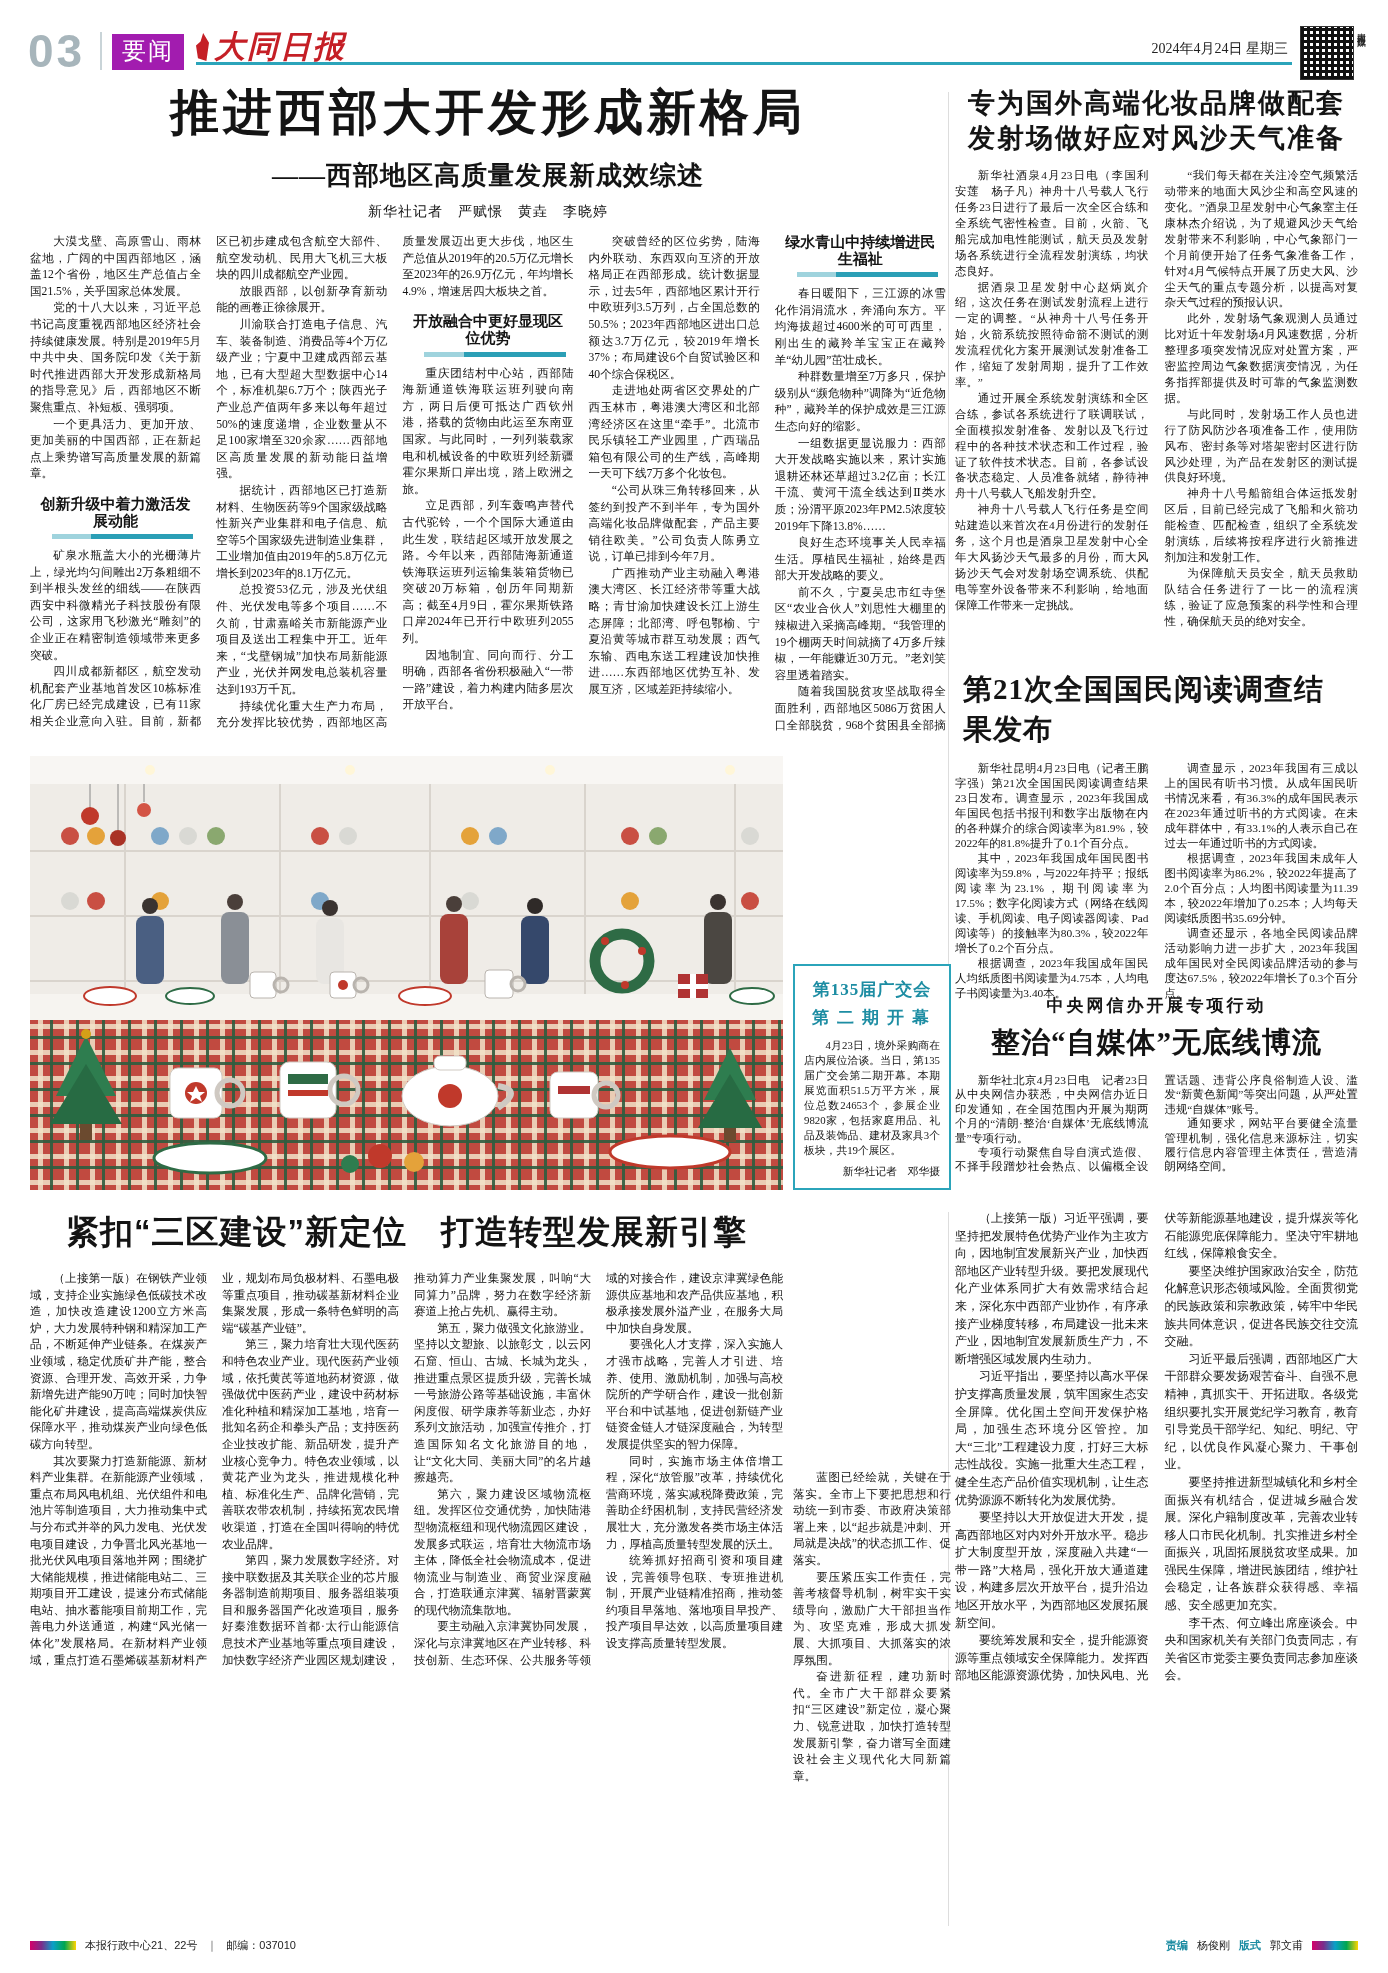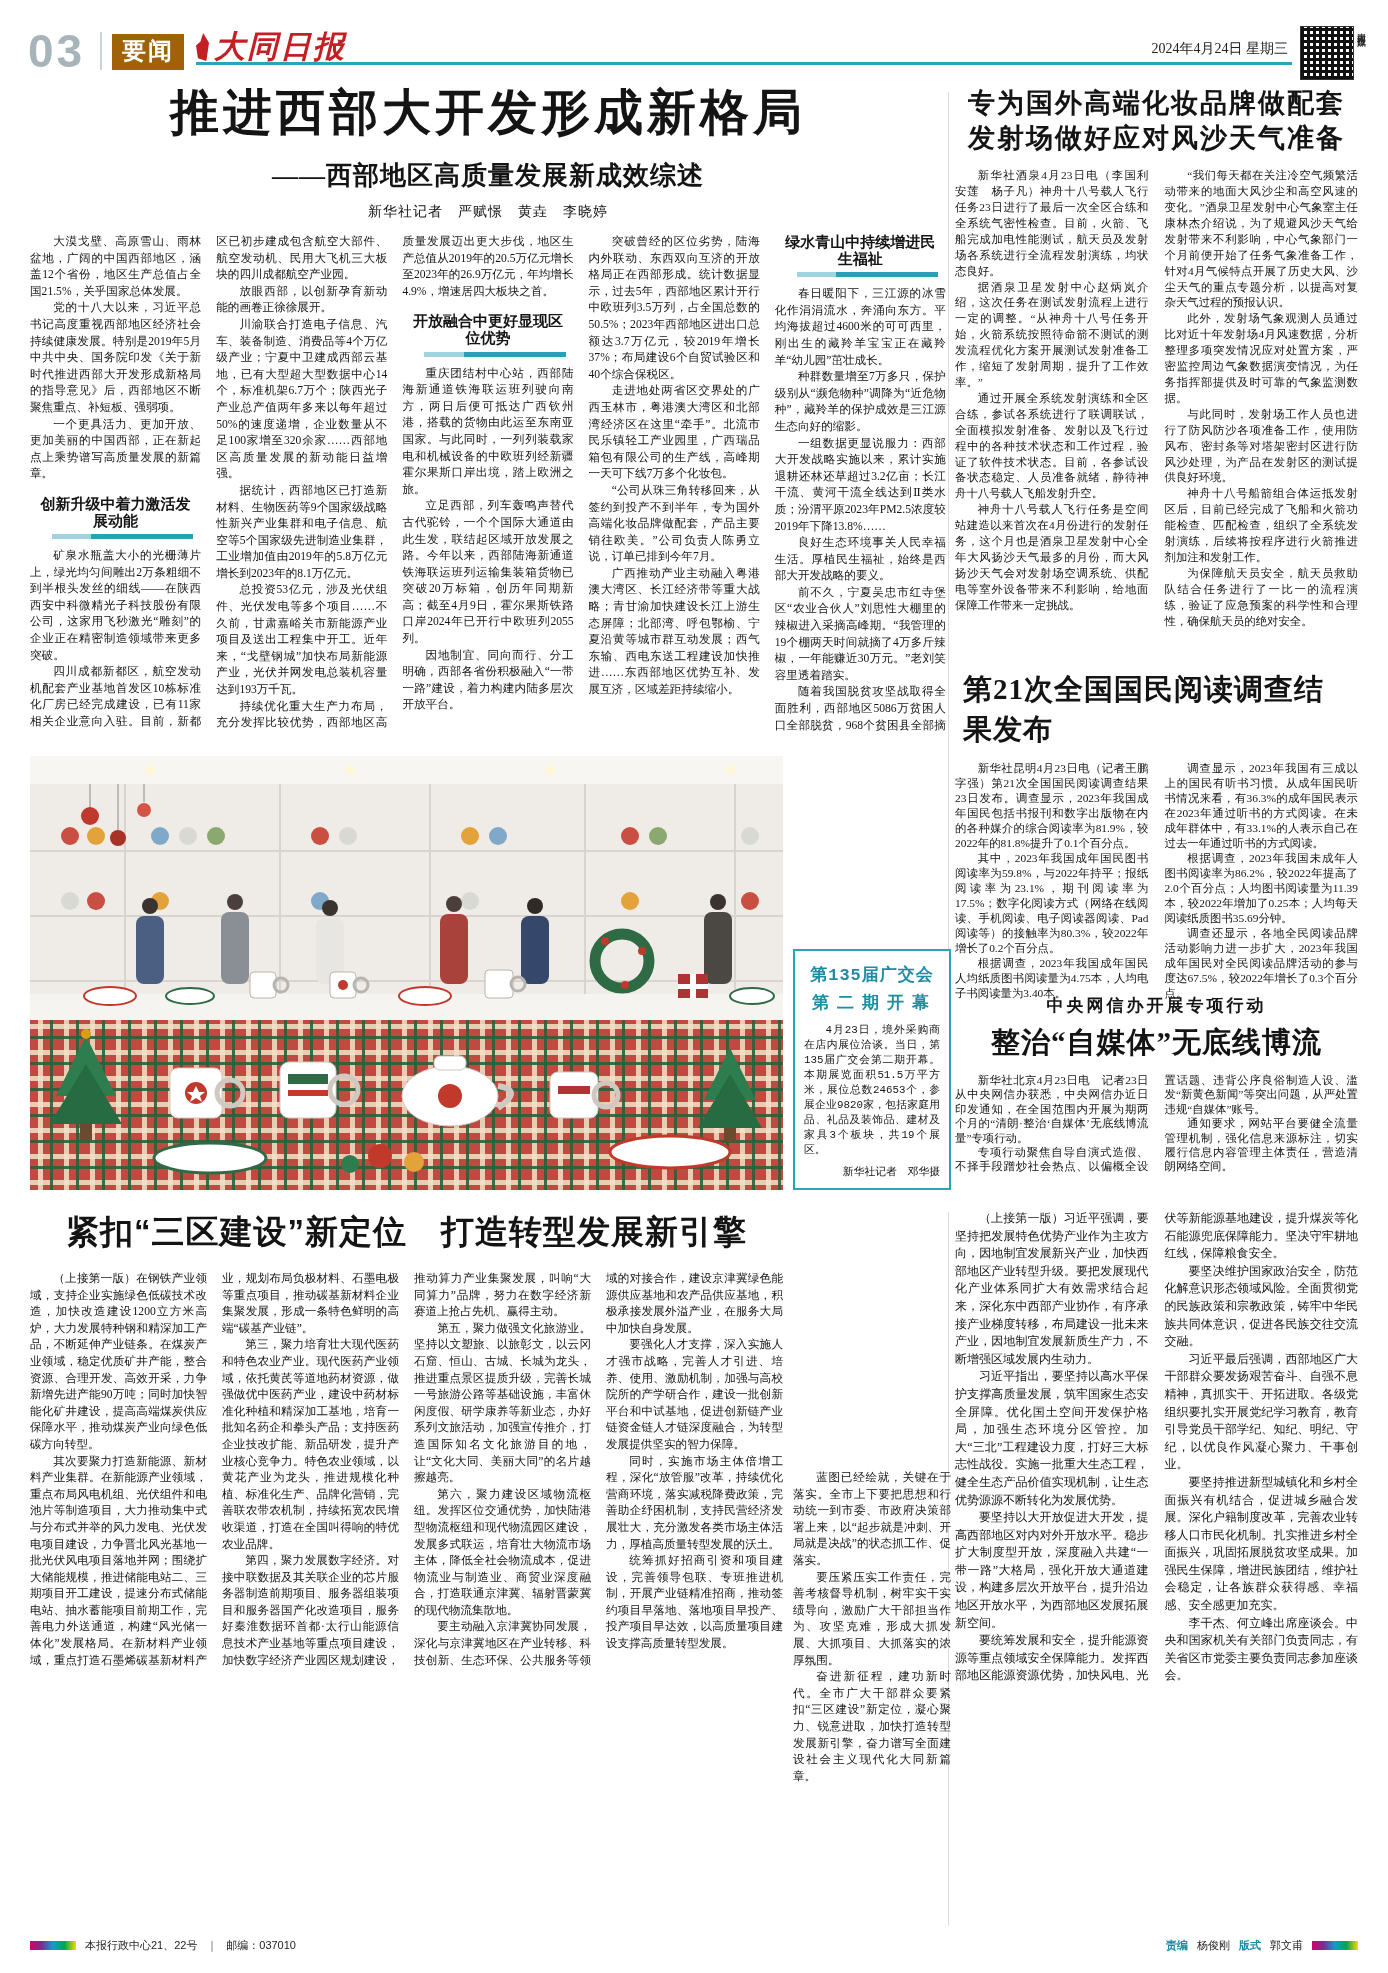--- a/index.html
+++ b/index.html
@@ -3,22 +3,22 @@
 <meta charset="utf-8">
 <style>
   html,body{margin:0;padding:0;background:#f2f2f2;}
   .page{position:relative;width:1388px;height:1973px;margin:0 auto;background:#ffffff;
         font-family:"Liberation Serif","DejaVu Serif",serif;color:#141414;overflow:hidden;}
 
   
   .page-num{position:absolute;left:28px;top:24px;font-family:"Liberation Sans","DejaVu Sans",sans-serif;
             font-size:46px;font-weight:bold;color:#a7b5bb;letter-spacing:3px;}
   .pn-pipe{position:absolute;left:100px;top:32px;width:2px;height:38px;background:#c9d4d8;}
-  .section-badge{position:absolute;left:112px;top:34px;background:#a16207;color:#fff;
-            font-family:"Liberation Sans","DejaVu Sans",sans-serif;font-size:24px;font-weight:bold;
+  .section-badge{position:absolute;left:112px;top:34px;background:#a21caf;color:#fff;
+            font-family:"Liberation Sans","DejaVu Sans",sans-serif;font-size:24px;font-weight:normal;
             padding:1px 10px 3px;letter-spacing:2px;}
   .masthead{position:absolute;left:196px;top:26px;color:#c51f26;font-size:31px;font-weight:bold;
             font-style:italic;letter-spacing:2px;display:flex;align-items:center;gap:5px;}
   .masthead .flame{display:inline-block;width:13px;height:28px;background:#c51f26;
             clip-path:polygon(55% 0,100% 35%,80% 100%,15% 90%,0 45%,35% 30%);}
   .head-rule{position:absolute;left:196px;top:62px;width:1096px;height:3px;background:#2ba4ba;}
   .head-date{position:absolute;left:1050px;top:40px;width:238px;text-align:right;font-size:14px;color:#222;}
   .qr{position:absolute;left:1300px;top:26px;width:52px;height:52px;border:1px solid #333;
       background:
         repeating-linear-gradient(0deg,#111 0 3px,transparent 3px 6px),
@@ -58,21 +58,21 @@
   .art-cyber{position:absolute;left:955px;top:994px;width:403px;height:198px;}
   .cy-kicker{font-size:17px;font-weight:bold;text-align:center;letter-spacing:3px;margin:0;}
   .cy-title{font-size:29px;font-weight:bold;text-align:center;letter-spacing:1px;margin:6px 0 0;}
   .cy-body{margin-top:10px;height:118px;column-count:2;column-gap:16px;
            font-size:11.4px;line-height:14.4px;overflow:hidden;}
 
   
   .photo{position:absolute;left:30px;top:756px;width:753px;height:434px;overflow:hidden;background:#e9e5df;}
   .photo svg{display:block;}
   .caption-cell{position:absolute;left:793px;top:756px;width:158px;height:434px;}
-  .caption-box{position:absolute;left:0;right:0;bottom:0;border:2px solid #2ba4ba;padding:12px 9px 9px;background:#fff;font-family:Liberation Mono, monospace;}
+  .caption-box{position:absolute;left:0;right:0;bottom:0;border:2px solid #2ba4ba;padding:12px 9px 9px;background:#fff;}
   .cap-t1{color:#1d8da3;font-weight:bold;font-size:17px;text-align:center;letter-spacing:1px;}
   .cap-t2{color:#1d8da3;font-weight:bold;font-size:17px;text-align:left;letter-spacing:8px;margin-top:5px;text-indent:8px;}
   .cap-body{font-size:10.8px;line-height:15px;text-align:justify;text-indent:2em;margin-top:9px;}
   .cap-credit{font-size:10.8px;text-align:right;margin-top:7px;}
 
   
   .art-bottom{position:absolute;left:30px;top:1210px;width:753px;height:718px;}
   .bottom-title{font-family:"Liberation Sans","DejaVu Sans",sans-serif;font-size:33px;font-weight:900;
           text-align:center;letter-spacing:1px;margin:0;}
   .bottom-body{margin-top:16px;height:652px;column-count:4;column-gap:15px;

